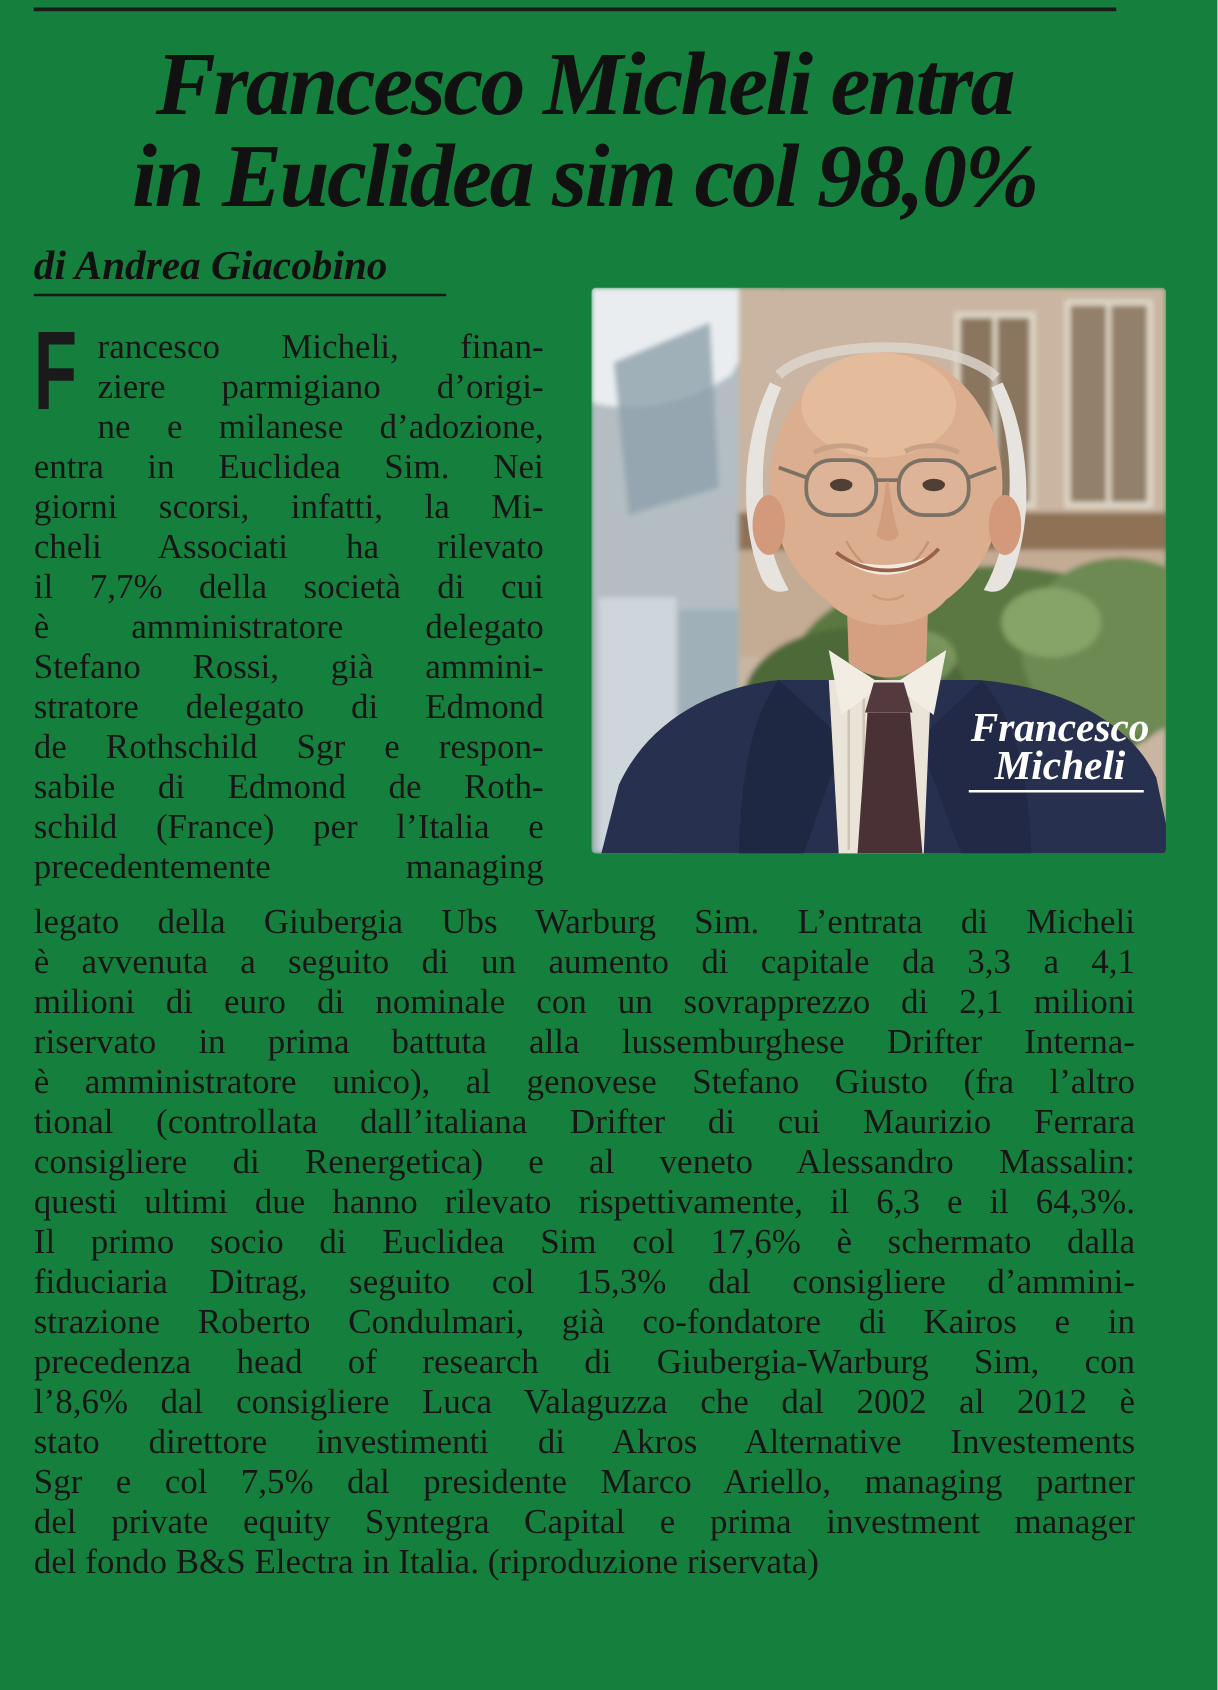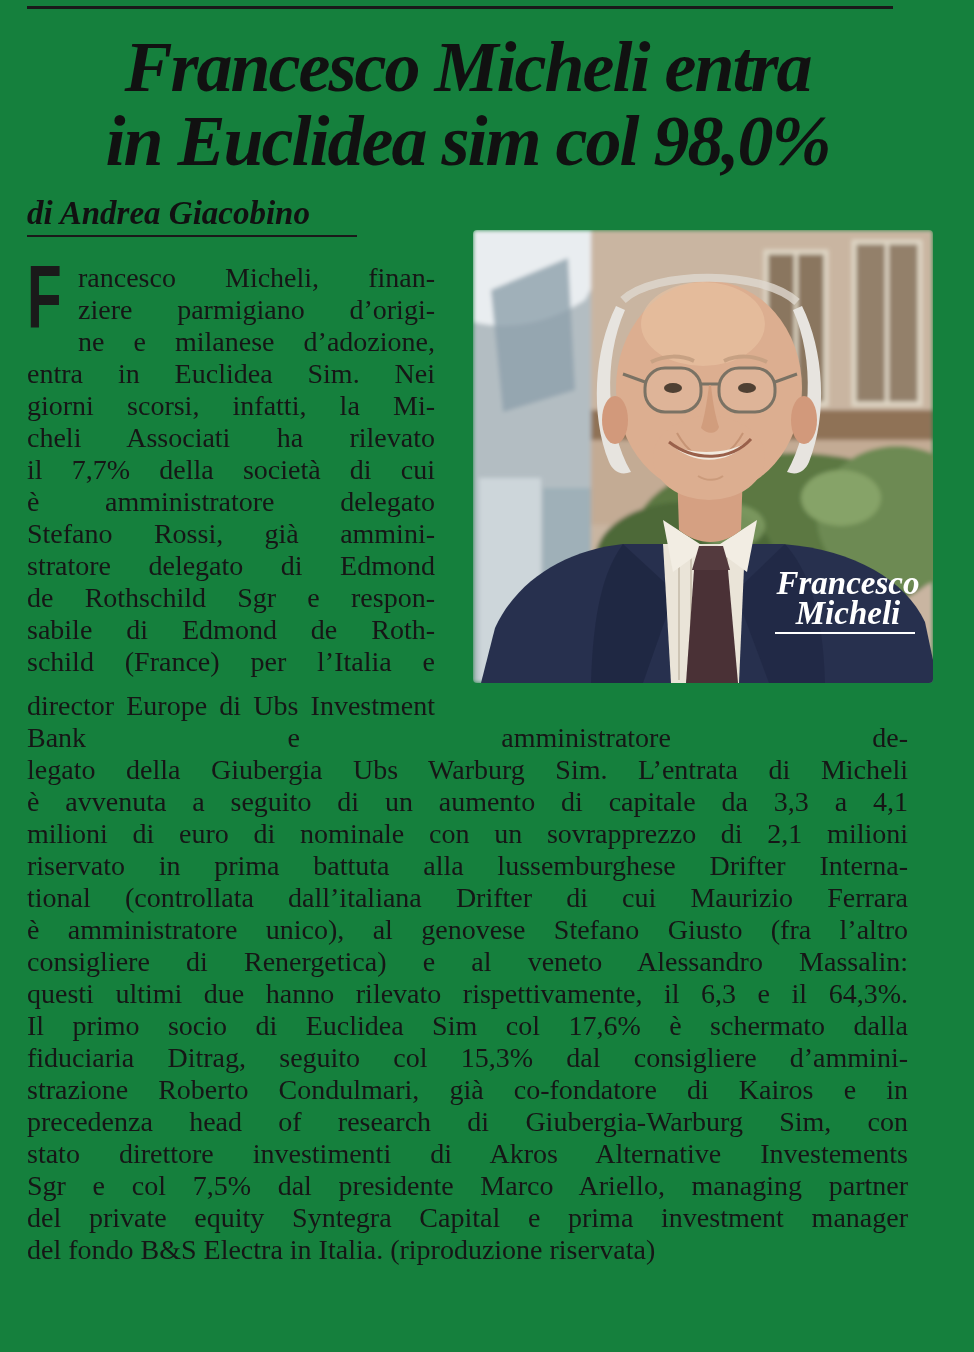--- a/index.html
+++ b/index.html
@@ -52,35 +52,36 @@
           <div class="bodyline">entra in Euclidea Sim. Nei</div>
           <div class="bodyline">giorni scorsi, infatti, la Mi-</div>
           <div class="bodyline">cheli Associati ha rilevato</div>
           <div class="bodyline">il 7,7% della società di cui</div>
           <div class="bodyline">è amministratore delegato</div>
           <div class="bodyline">Stefano Rossi, già ammini-</div>
           <div class="bodyline">stratore delegato di Edmond</div>
           <div class="bodyline">de Rothschild Sgr e respon-</div>
           <div class="bodyline">sabile di Edmond de Roth-</div>
           <div class="bodyline">schild (France) per l’Italia e</div>
+          <div class="bodyline">precedentemente managing</div>
         </div>
       <div class="full-lines">
-          <div class="bodyline">director Europe di Ubs Investment Bank e amministratore de-</div>
           <div class="bodyline">legato della Giubergia Ubs Warburg Sim. L’entrata di Micheli</div>
           <div class="bodyline">è avvenuta a seguito di un aumento di capitale da 3,3 a 4,1</div>
           <div class="bodyline">milioni di euro di nominale con un sovrapprezzo di 2,1 milioni</div>
           <div class="bodyline">riservato in prima battuta alla lussemburghese Drifter Interna-</div>
+          <div class="bodyline">è amministratore unico), al genovese Stefano Giusto (fra l’altro</div>
           <div class="bodyline">tional (controllata dall’italiana Drifter di cui Maurizio Ferrara</div>
-          <div class="bodyline">è amministratore unico), al genovese Stefano Giusto (fra l’altro</div>
           <div class="bodyline">consigliere di Renergetica) e al veneto Alessandro Massalin:</div>
           <div class="bodyline">questi ultimi due hanno rilevato rispettivamente, il 6,3 e il 64,3%.</div>
           <div class="bodyline">Il primo socio di Euclidea Sim col 17,6% è schermato dalla</div>
           <div class="bodyline">fiduciaria Ditrag, seguito col 15,3% dal consigliere d’ammini-</div>
           <div class="bodyline">strazione Roberto Condulmari, già co-fondatore di Kairos e in</div>
           <div class="bodyline">precedenza head of research di Giubergia-Warburg Sim, con</div>
+          <div class="bodyline">l’8,6% dal consigliere Luca Valaguzza che dal 2002 al 2012 è</div>
           <div class="bodyline">stato direttore investimenti di Akros Alternative Investements</div>
           <div class="bodyline">Sgr e col 7,5% dal presidente Marco Ariello, managing partner</div>
           <div class="bodyline">del private equity Syntegra Capital e prima investment manager</div>
           <div class="bodyline">del fondo B&amp;S Electra in Italia. (riproduzione riservata)</div>
         </div>
     </div>
   </div>
 
   <div class="photo">
     <svg viewBox="0 0 460 453" preserveAspectRatio="none">

